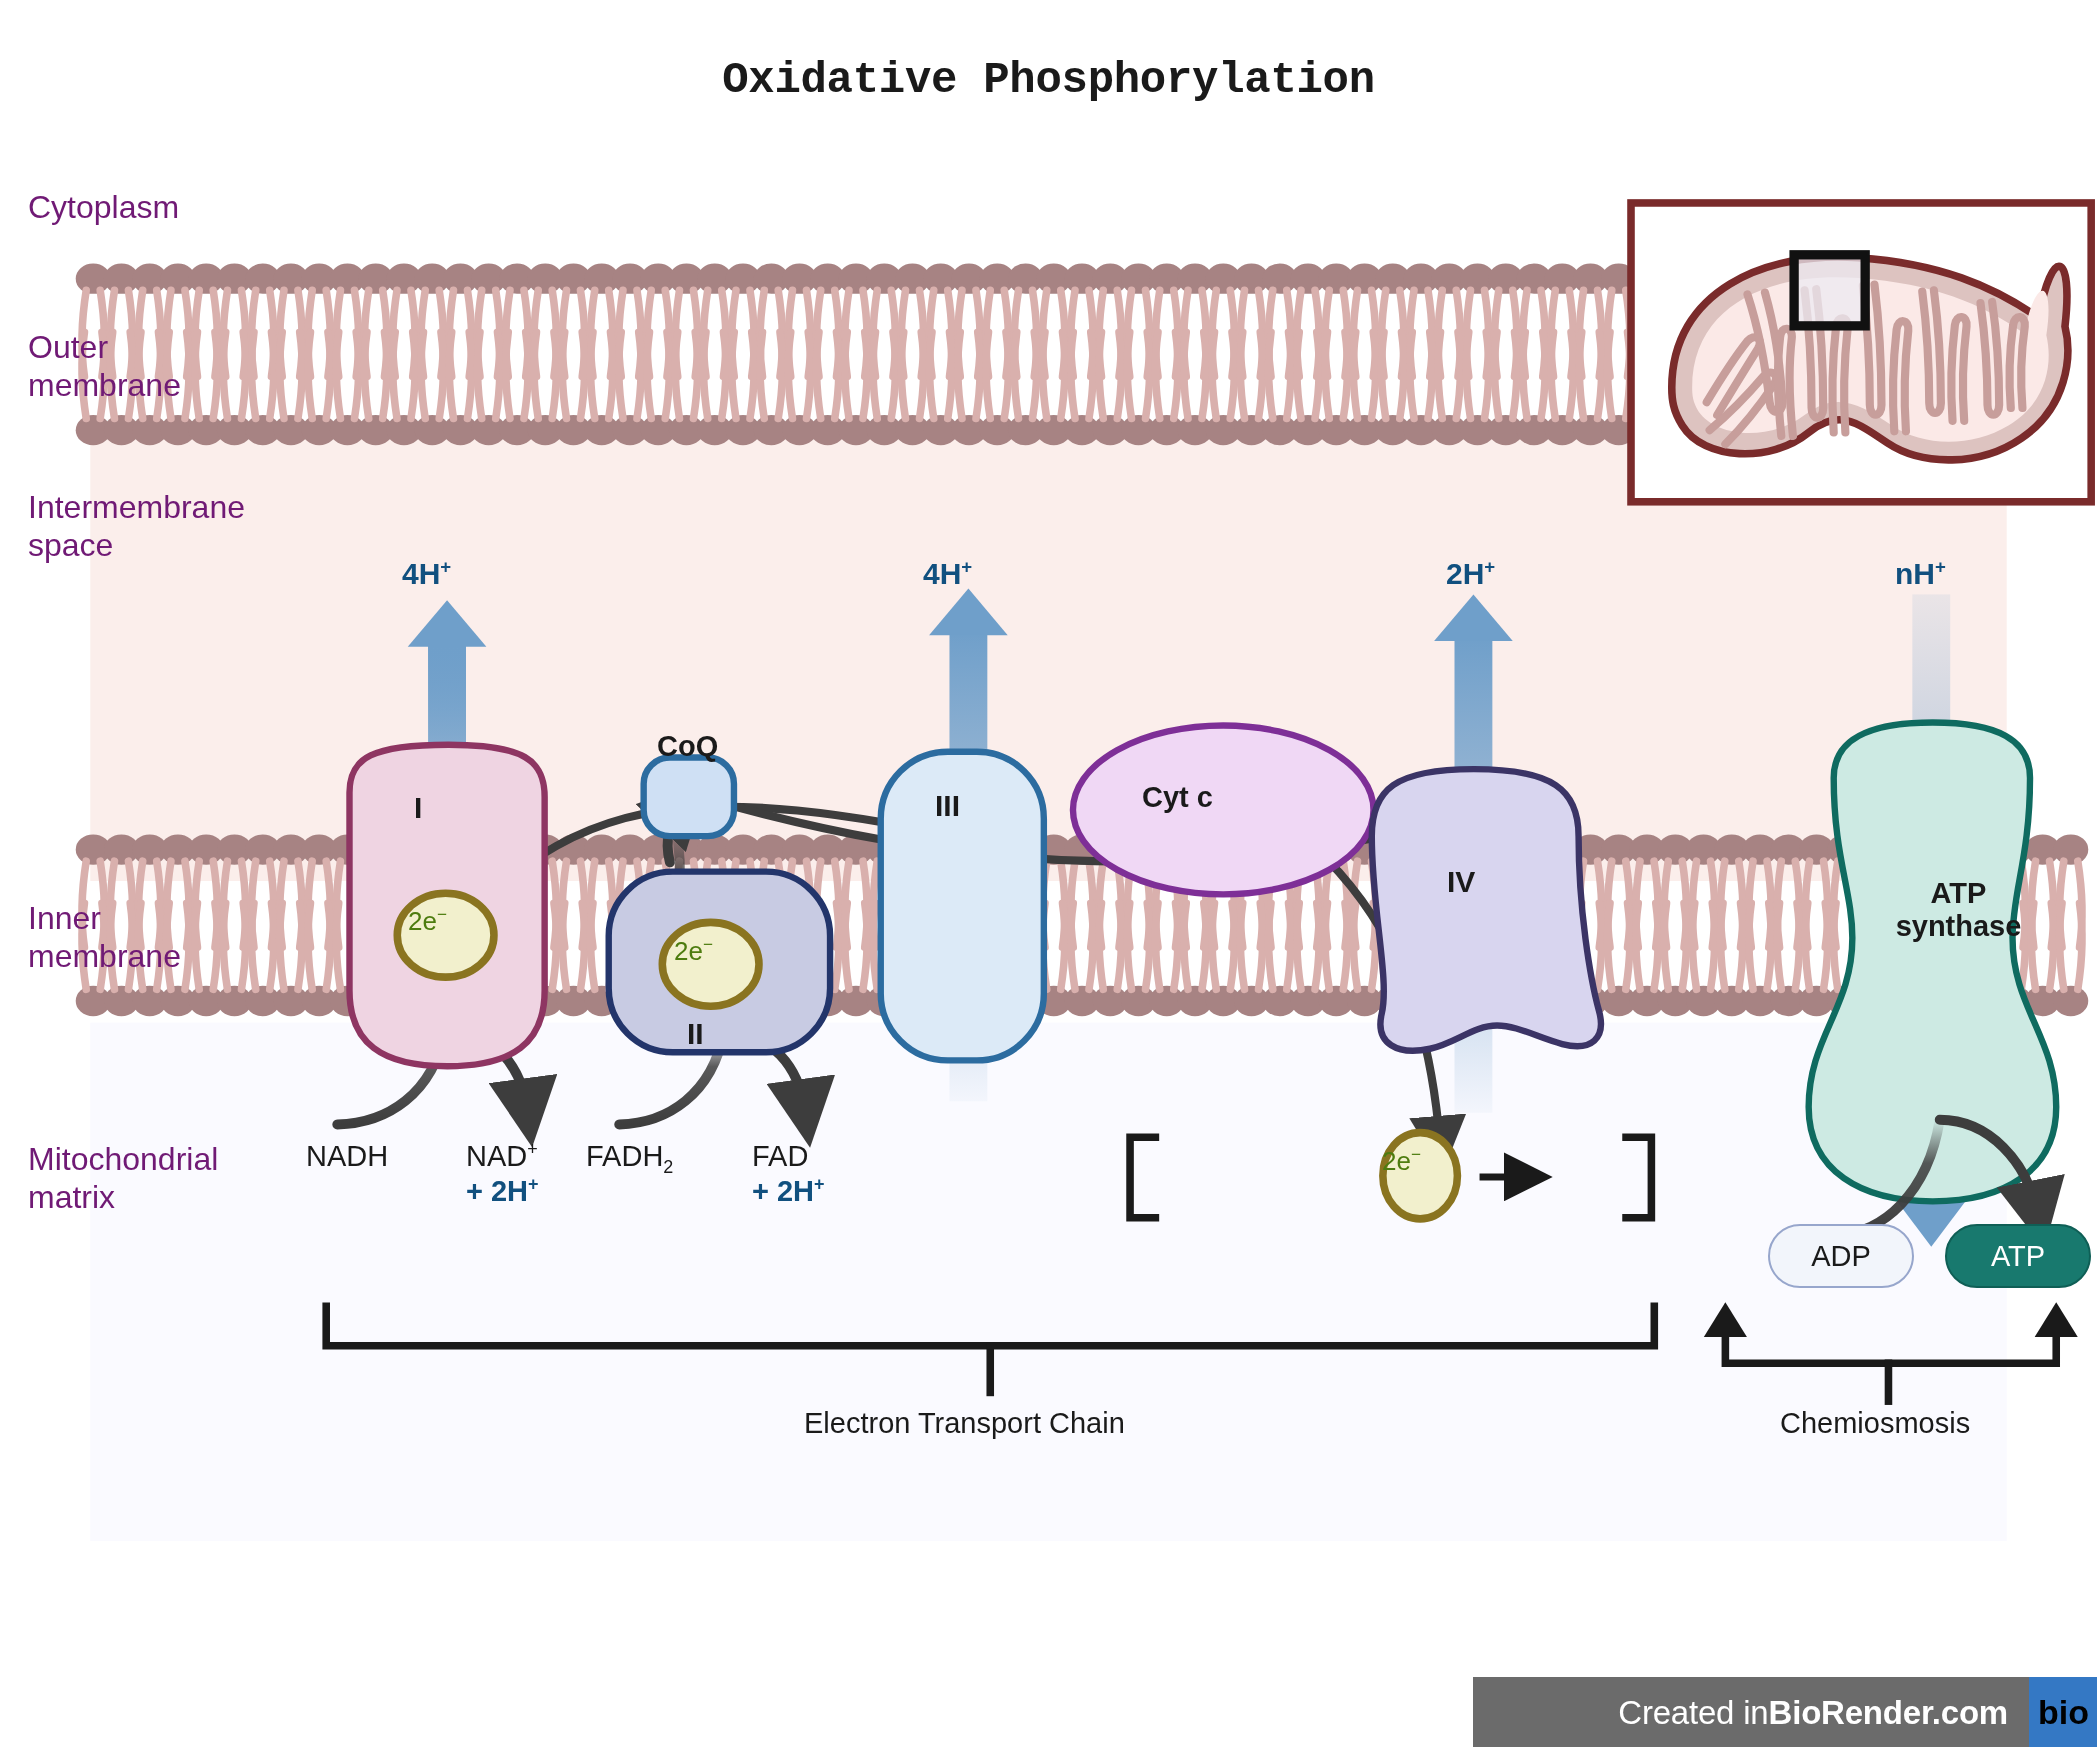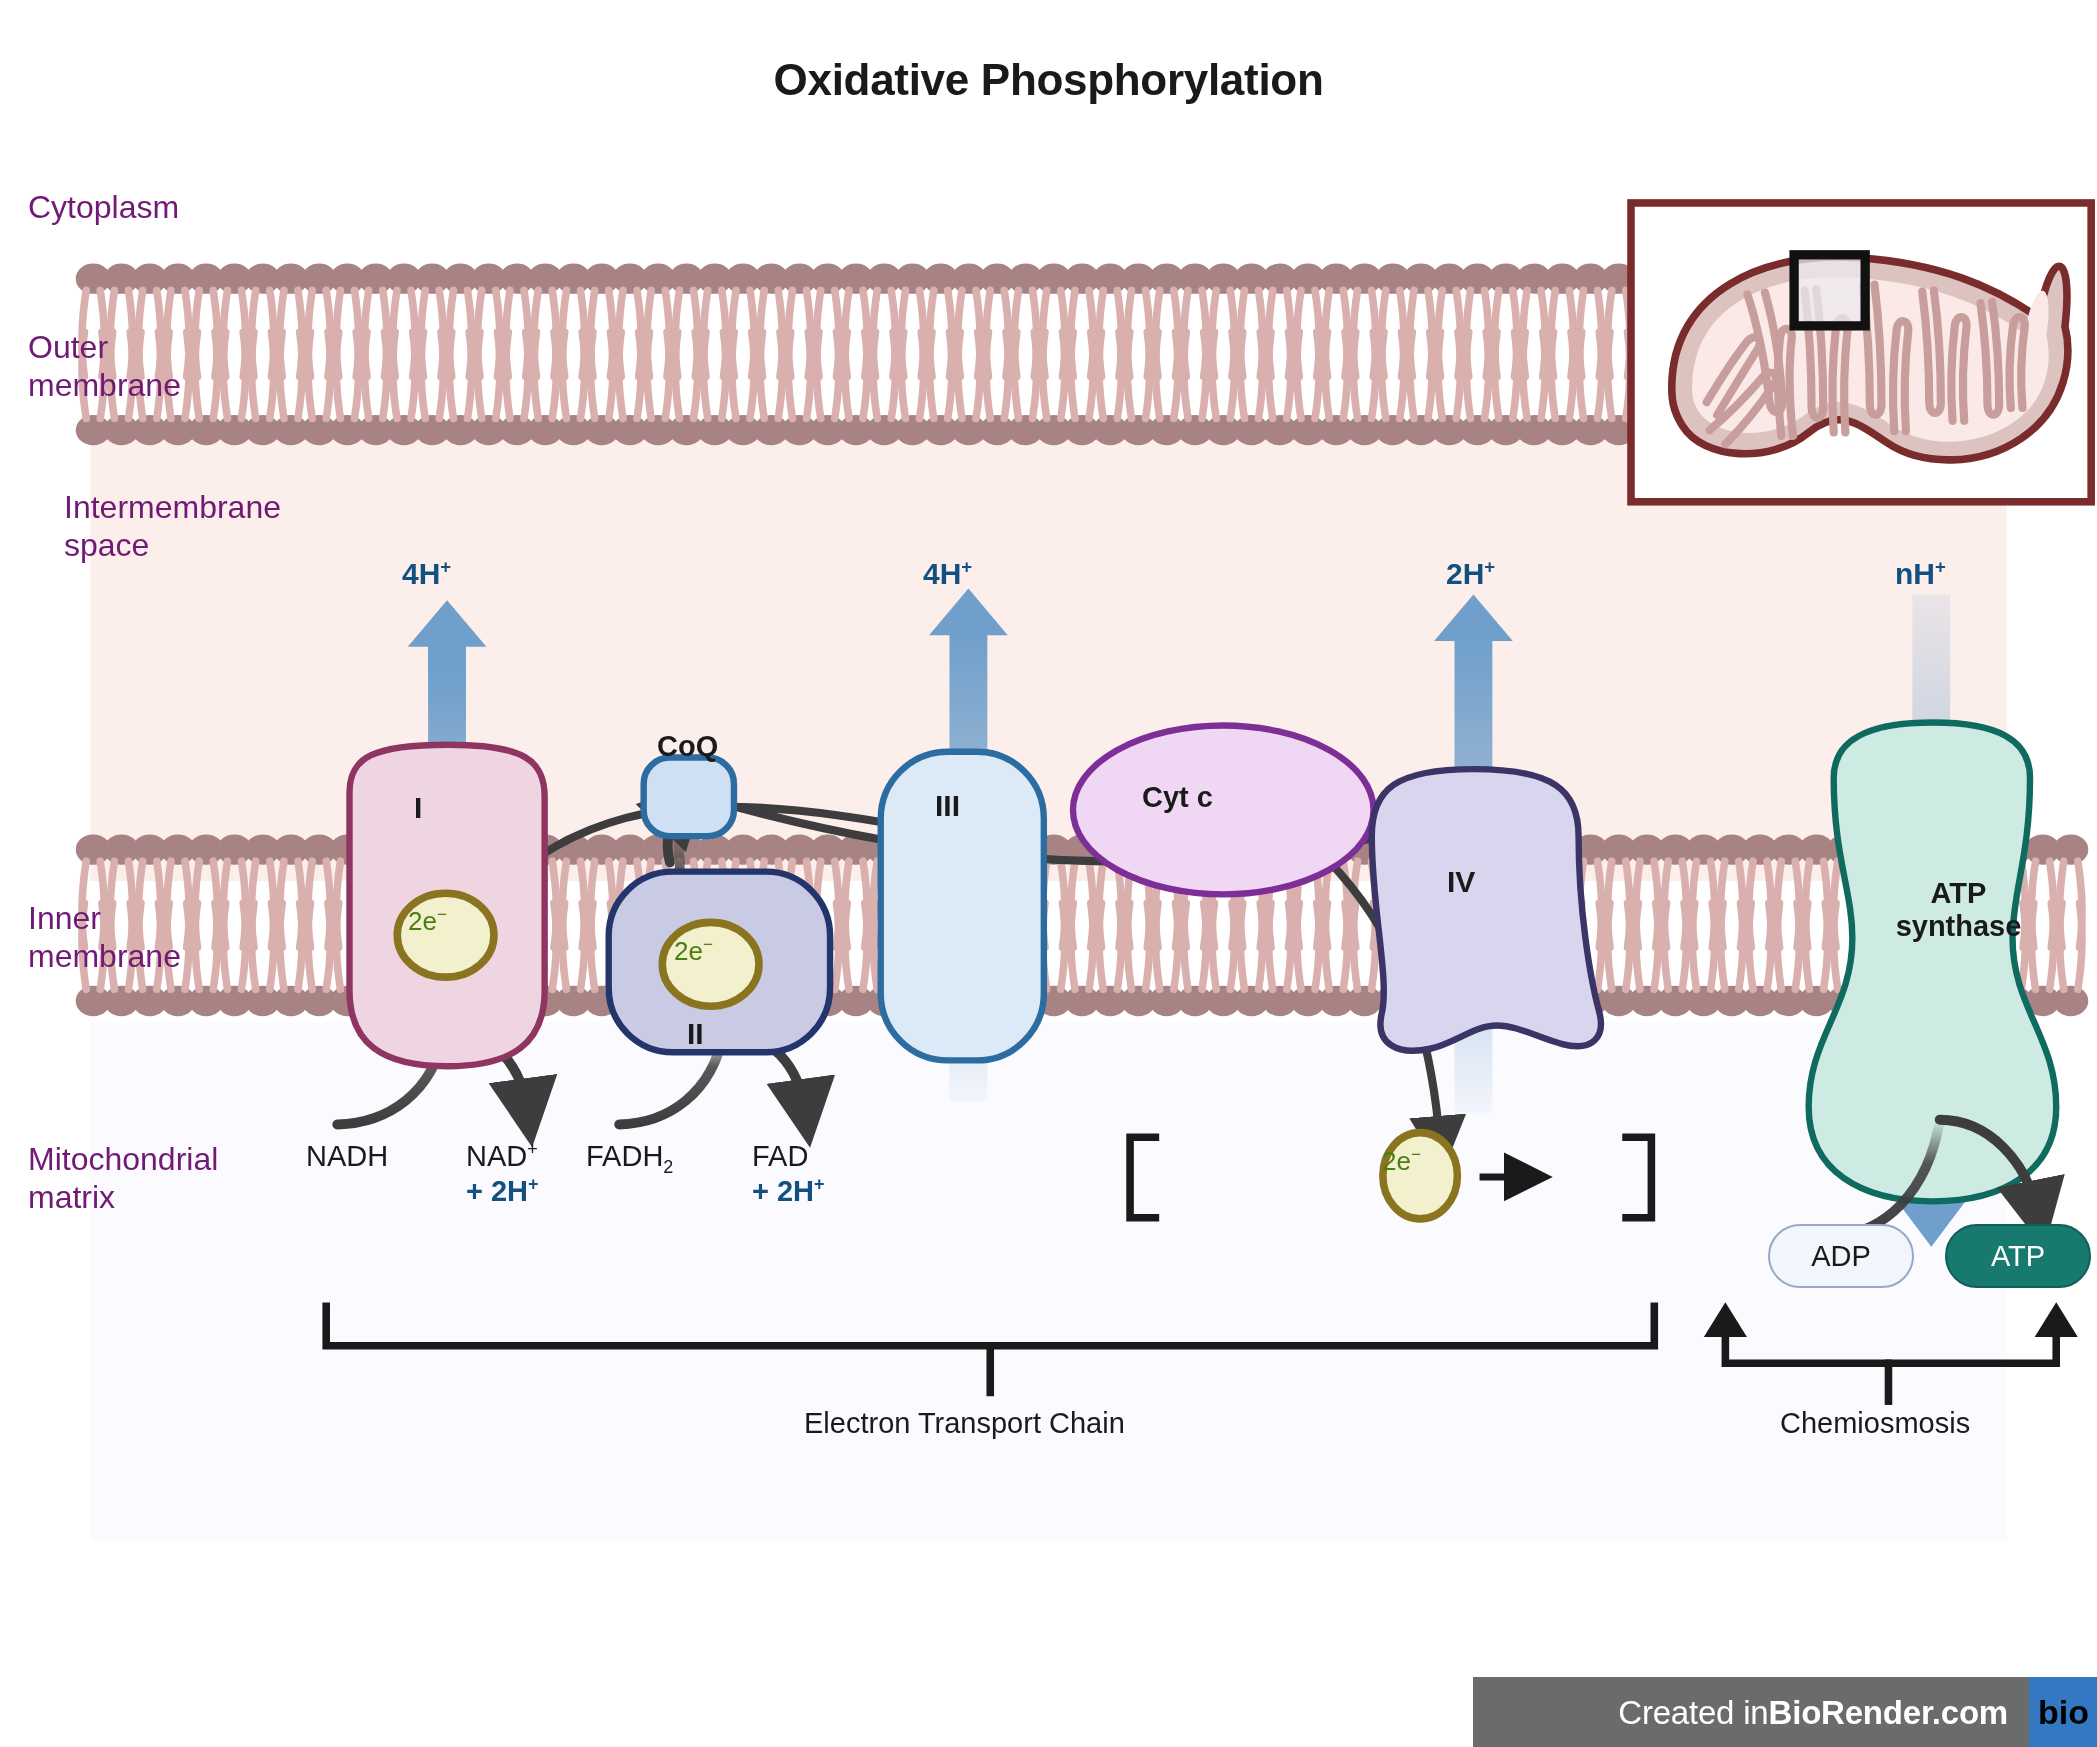--- a/index.html
+++ b/index.html
@@ -2,26 +2,26 @@
 <html style="font-size:9.3px"><head>
 <meta charset="utf-8">
 <style>
   html,body{margin:0;padding:0;background:#ffffff;}
   body{width:2097px;height:1748px;position:relative;overflow:hidden;
        font-family:"Liberation Sans","DejaVu Sans",sans-serif;color:#1a1a1a;}
   .stage{position:absolute;left:0;top:0;width:2097px;height:1748px;}
   svg.layer{position:absolute;left:0;top:0;width:2097px;height:1748px;}
 
   #page-title{position:absolute;left:0;top:55px;width:2097px;text-align:center;
-      font-size:44px;font-weight:bold;letter-spacing:-0.3px;color:#1a1a1a;}
+      font-size:44px;font-weight:bold;letter-spacing:-0.3px;color:#1a1a1a;font-family:Liberation Mono, monospace;}
 
   .zone-label{position:absolute;font-size:32px;line-height:1.18;color:#701a75;}
   #lbl-cytoplasm{left:28px;top:189px;}
   #lbl-outer{left:28px;top:329px;}
-  #lbl-inter{left:28px;top:489px;margin-left:36px;}
+  #lbl-inter{left:28px;top:489px;}
   #lbl-inner{left:28px;top:900px;}
   #lbl-matrix{left:28px;top:1109px;margin-top:32px;}
 
   .hlabel{position:absolute;font-size:30px;font-weight:bold;color:#11507f;white-space:nowrap;}
   .hlabel sup{font-size:0.62em;vertical-align:super;}
   #h-c1{left:402px;top:556px;}
   #h-c3{left:923px;top:556px;}
   #h-c4{left:1446px;top:556px;}
   #h-atp{left:1895px;top:556px;}
 

